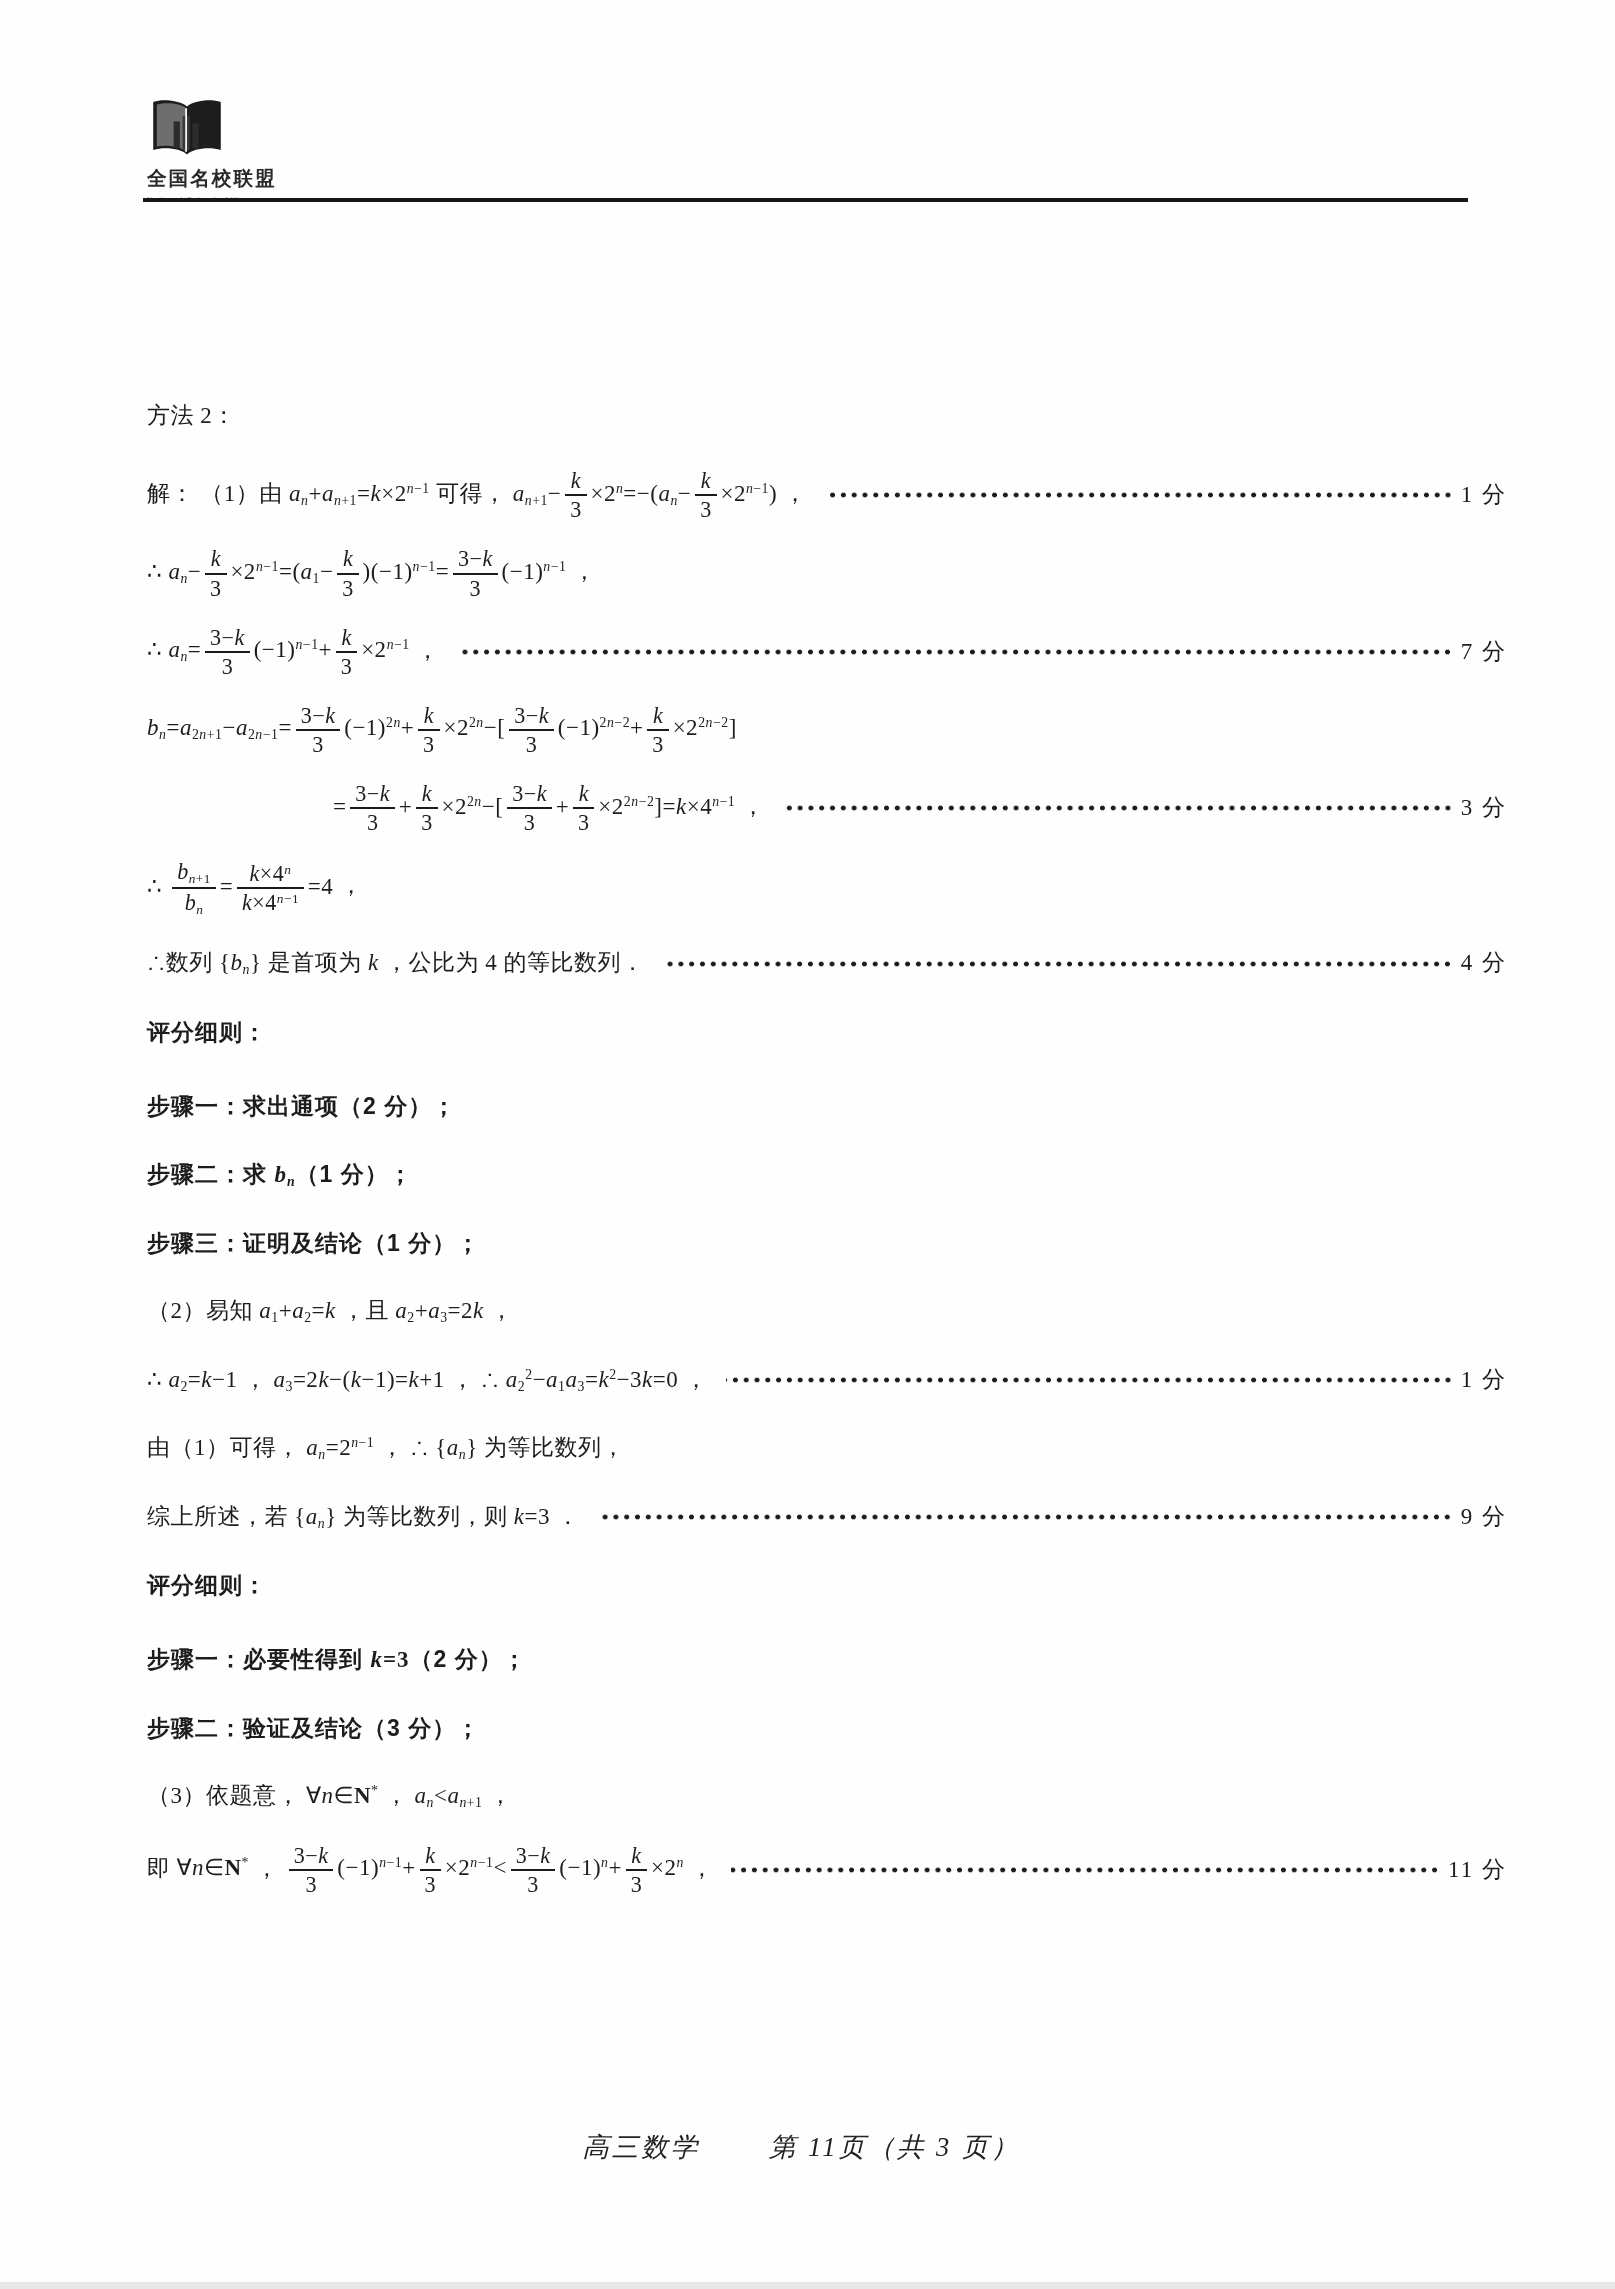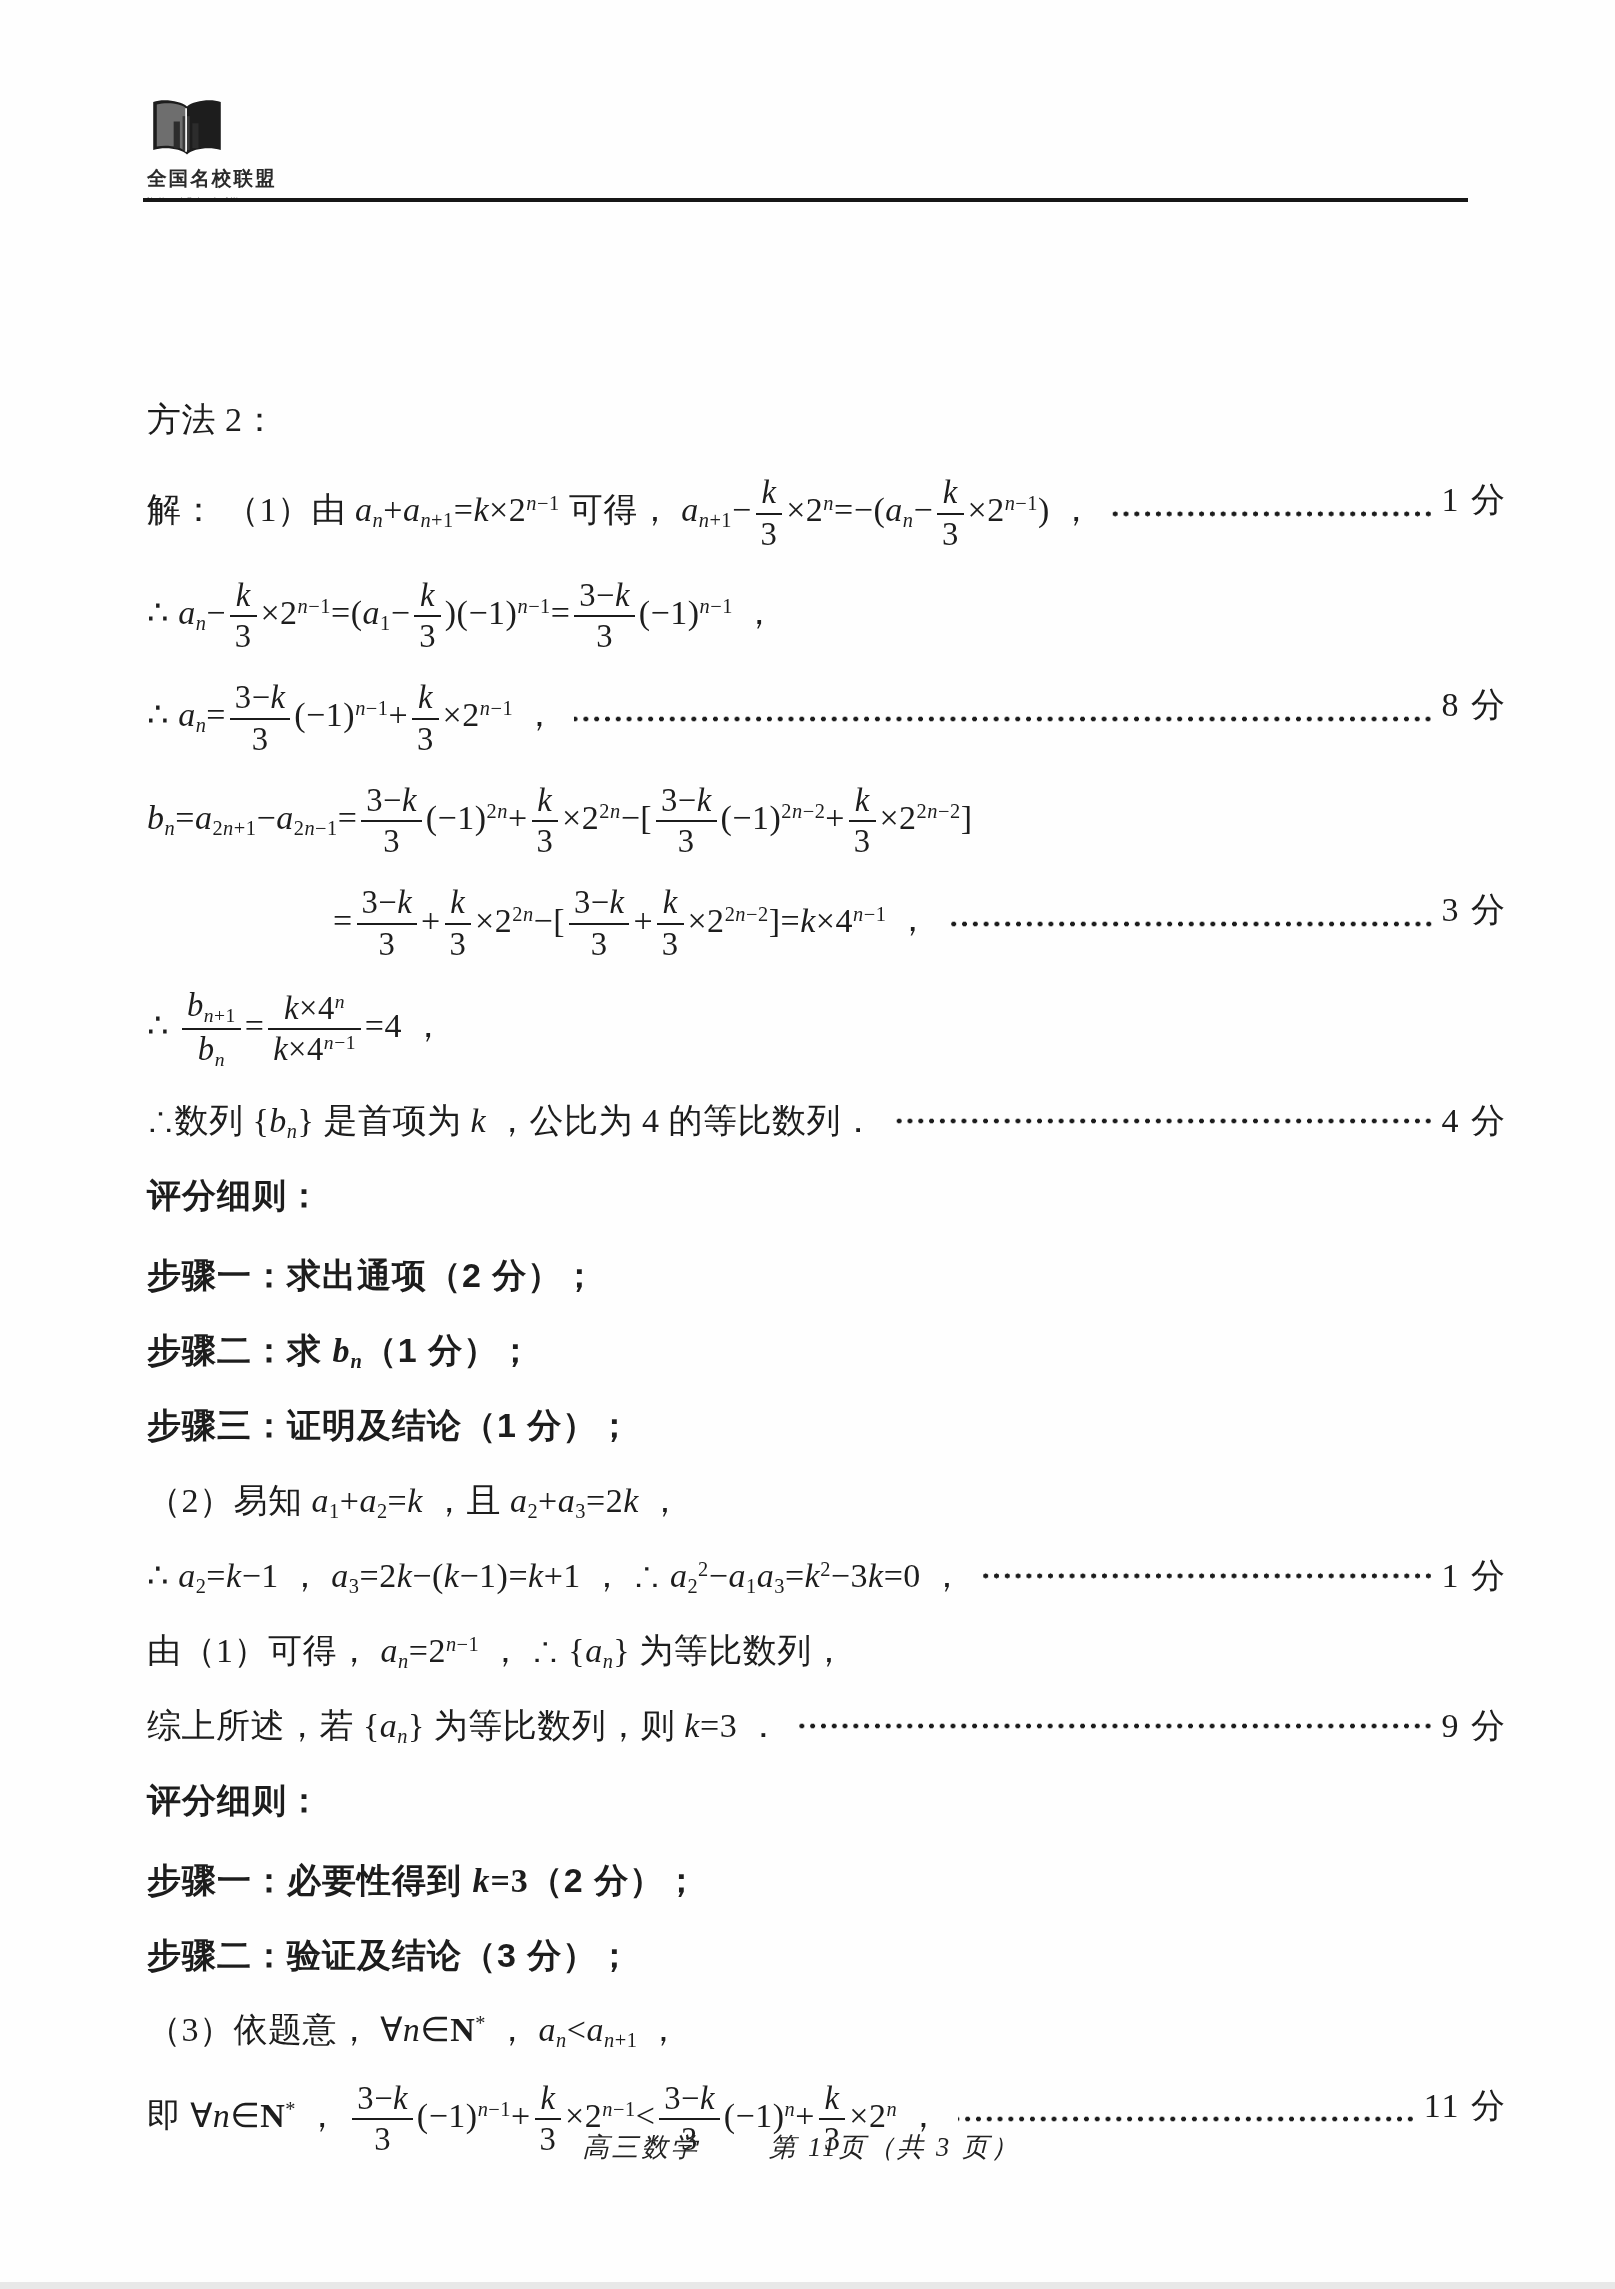--- a/index.html
+++ b/index.html
@@ -28,24 +28,24 @@
   }
   .header-rule {
     position:absolute; top:198px; left:143px;
     width:1325px; height:3.9px; background:#171717;
   }
   
   .body-area {
     position:absolute; top:394px; left:147px; right:108px;
   }
   .line {
-    display:flex; align-items:flex-start;
+    display:flex; align-items:center;
     min-height:45px;
     margin-bottom:23.5px;
-    font-size:34px;
+    font-size:23px;
     line-height:1.5;
   }
   .line .txt { flex:0 1 auto; letter-spacing:0.5px; }
   .line.bold .txt { font-weight:700; font-family:"Liberation Sans","Liberation Serif",sans-serif; letter-spacing:1px; }
   .line.bold .m, .line.bold .m i { font-weight:700; }
   .line.indent { margin-left:186px; }
   .line.heading { margin-bottom:29px; }
   
   .m { font-family:"Liberation Serif", serif; white-space:nowrap; }
   .m i { font-style:italic; }
@@ -100,21 +100,21 @@
         <span class="txt">解： （1）由 <span class="m"><i>a</i><sub><i>n</i></sub>+<i>a</i><sub><i>n</i>+1</sub>=<i>k</i>×2<sup><i>n</i>−1</sup></span> 可得， <span class="m"><i>a</i><sub><i>n</i>+1</sub>−<span class="frac"><span class="num"><i>k</i></span><span class="den">3</span></span>×2<sup><i>n</i></sup>=−(<i>a</i><sub><i>n</i></sub>−<span class="frac"><span class="num"><i>k</i></span><span class="den">3</span></span>×2<sup><i>n</i>−1</sup>)</span> ，</span>
         <span class="leader"></span>
         <span class="score">1 分</span>
       </div>
       <div class="line">
         <span class="txt"><span class="m">∴ <i>a</i><sub><i>n</i></sub>−<span class="frac"><span class="num"><i>k</i></span><span class="den">3</span></span>×2<sup><i>n</i>−1</sup>=(<i>a</i><sub>1</sub>−<span class="frac"><span class="num"><i>k</i></span><span class="den">3</span></span>)(−1)<sup><i>n</i>−1</sup>=<span class="frac"><span class="num">3−<i>k</i></span><span class="den">3</span></span>(−1)<sup><i>n</i>−1</sup></span> ，</span>
       </div>
       <div class="line">
         <span class="txt"><span class="m">∴ <i>a</i><sub><i>n</i></sub>=<span class="frac"><span class="num">3−<i>k</i></span><span class="den">3</span></span>(−1)<sup><i>n</i>−1</sup>+<span class="frac"><span class="num"><i>k</i></span><span class="den">3</span></span>×2<sup><i>n</i>−1</sup></span> ，</span>
         <span class="leader"></span>
-        <span class="score">8 分</span>
+        <span class="score">7 分</span>
       </div>
       <div class="line">
         <span class="txt"><span class="m"><i>b</i><sub><i>n</i></sub>=<i>a</i><sub>2<i>n</i>+1</sub>−<i>a</i><sub>2<i>n</i>−1</sub>=<span class="frac"><span class="num">3−<i>k</i></span><span class="den">3</span></span>(−1)<sup>2<i>n</i></sup>+<span class="frac"><span class="num"><i>k</i></span><span class="den">3</span></span>×2<sup>2<i>n</i></sup>−[<span class="frac"><span class="num">3−<i>k</i></span><span class="den">3</span></span>(−1)<sup>2<i>n</i>−2</sup>+<span class="frac"><span class="num"><i>k</i></span><span class="den">3</span></span>×2<sup>2<i>n</i>−2</sup>]</span></span>
       </div>
       <div class="line indent">
         <span class="txt"><span class="m">=<span class="frac"><span class="num">3−<i>k</i></span><span class="den">3</span></span>+<span class="frac"><span class="num"><i>k</i></span><span class="den">3</span></span>×2<sup>2<i>n</i></sup>−[<span class="frac"><span class="num">3−<i>k</i></span><span class="den">3</span></span>+<span class="frac"><span class="num"><i>k</i></span><span class="den">3</span></span>×2<sup>2<i>n</i>−2</sup>]=<i>k</i>×4<sup><i>n</i>−1</sup></span> ，</span>
         <span class="leader"></span>
         <span class="score">3 分</span>
       </div>
       <div class="line">

